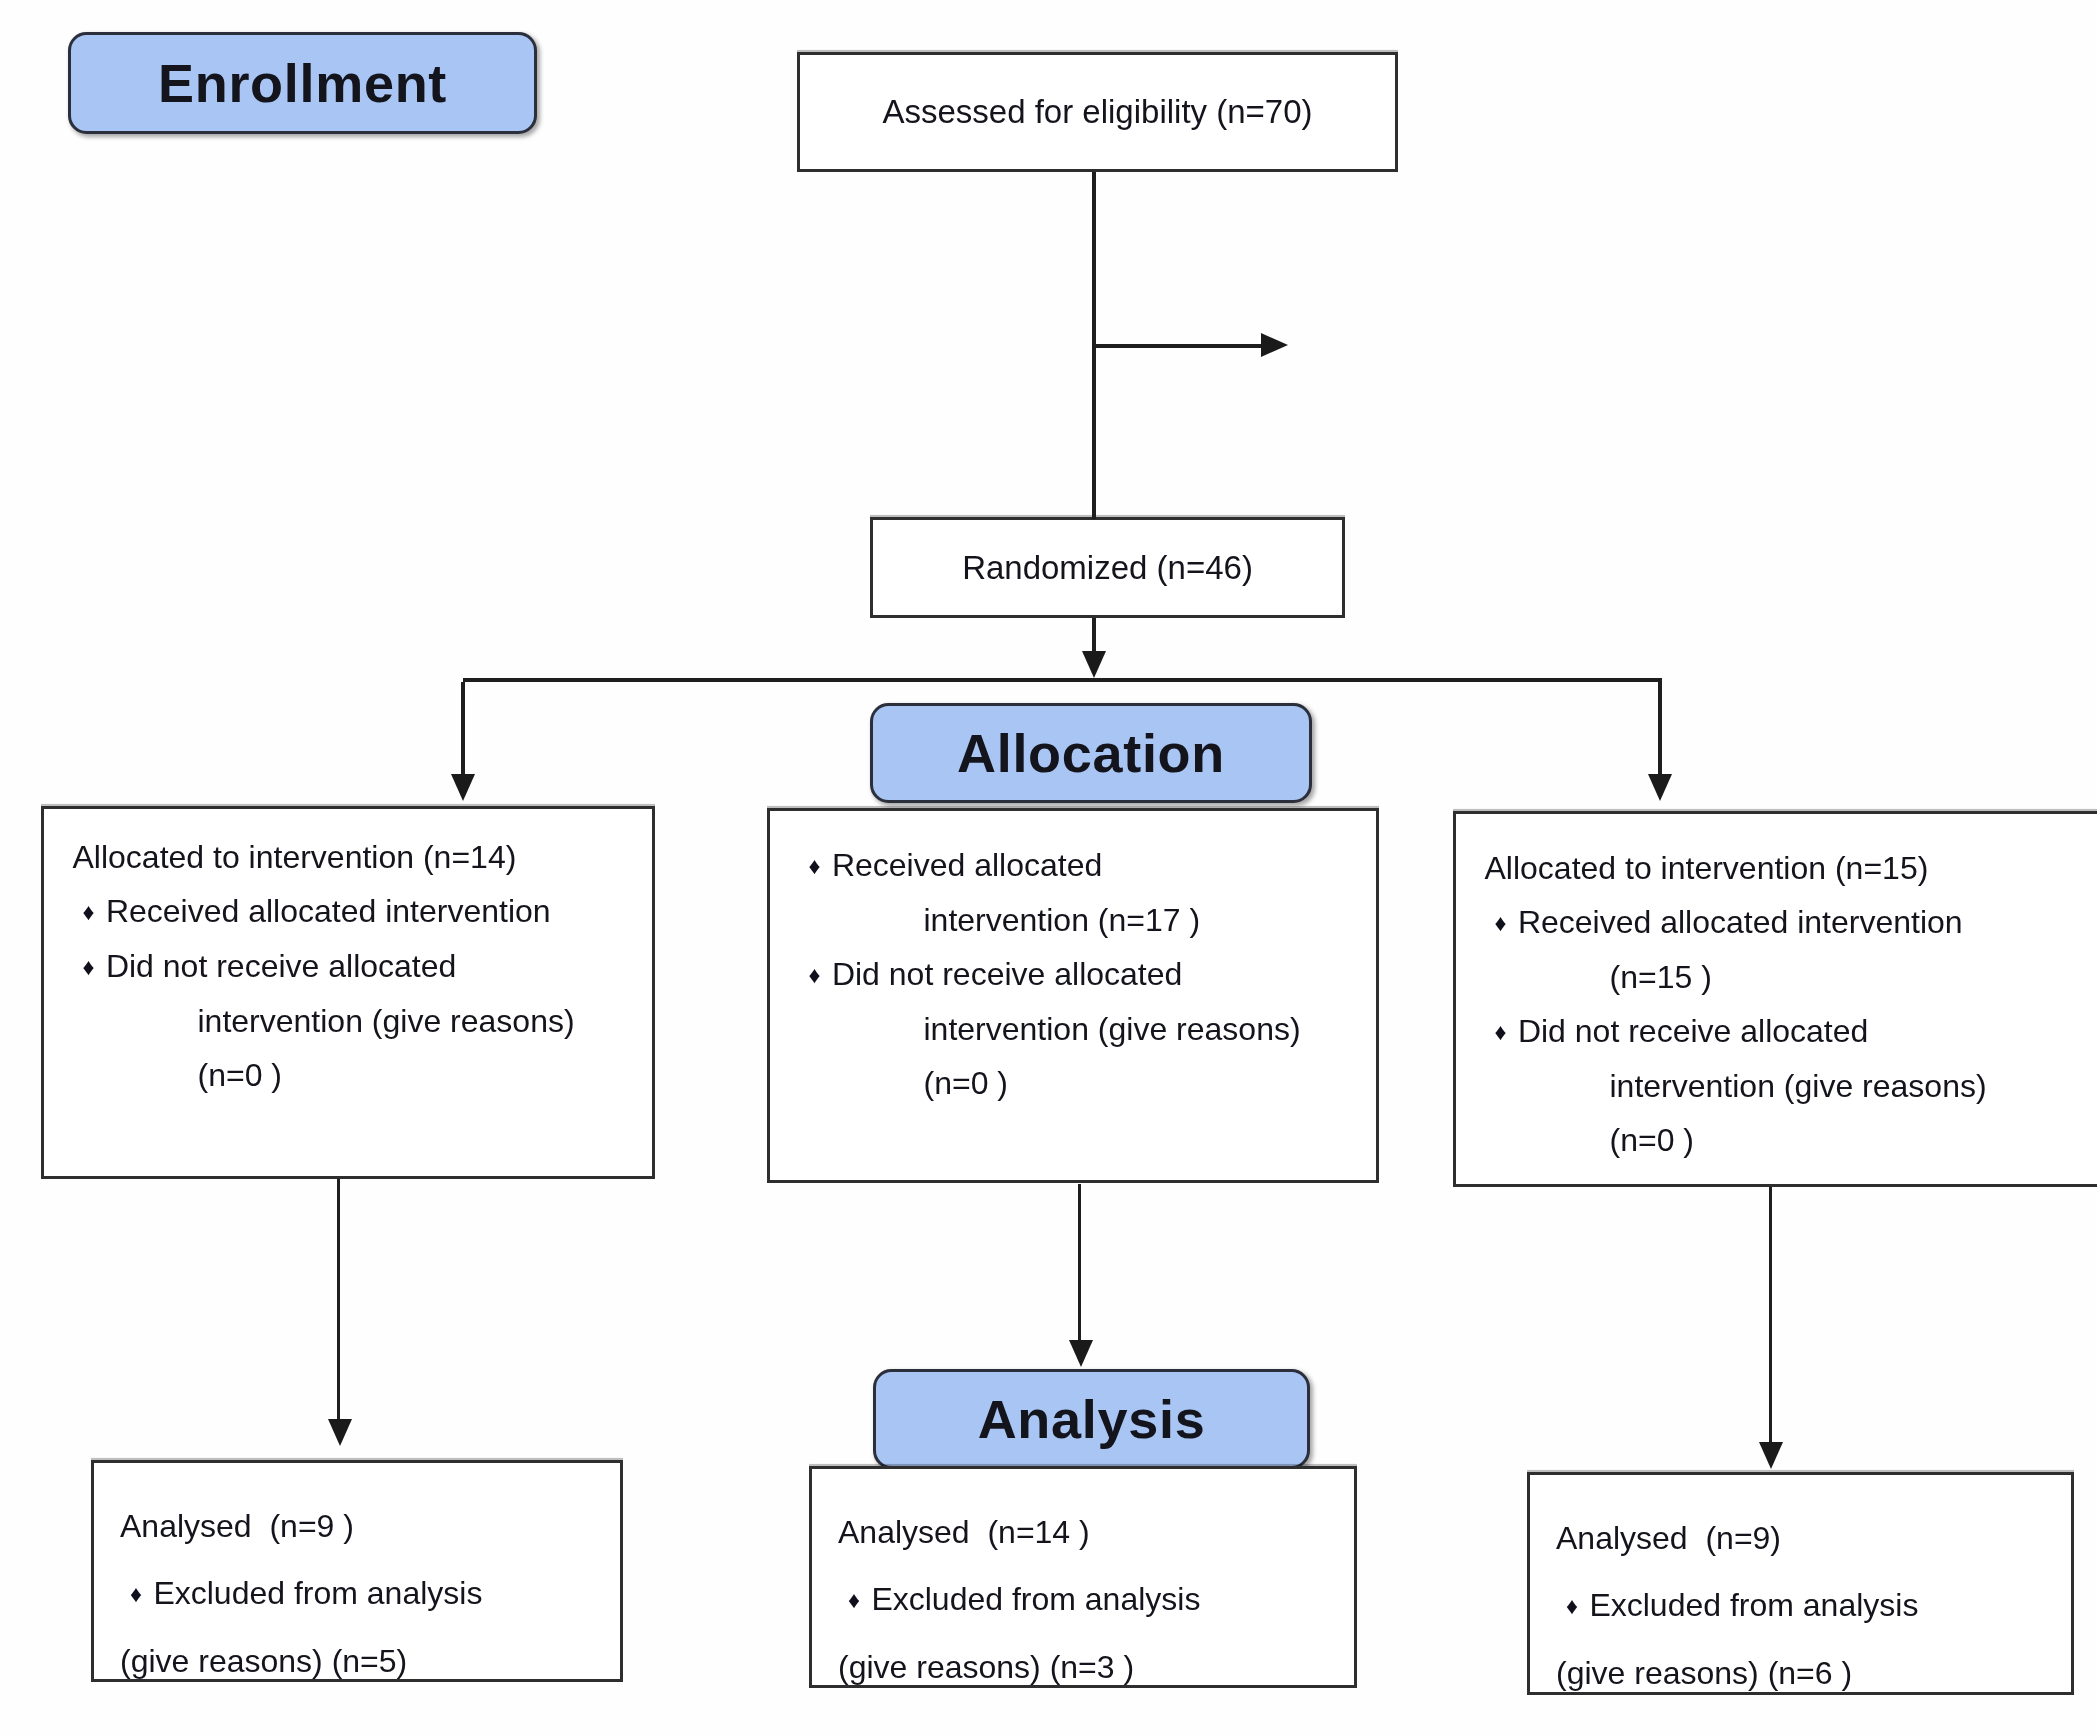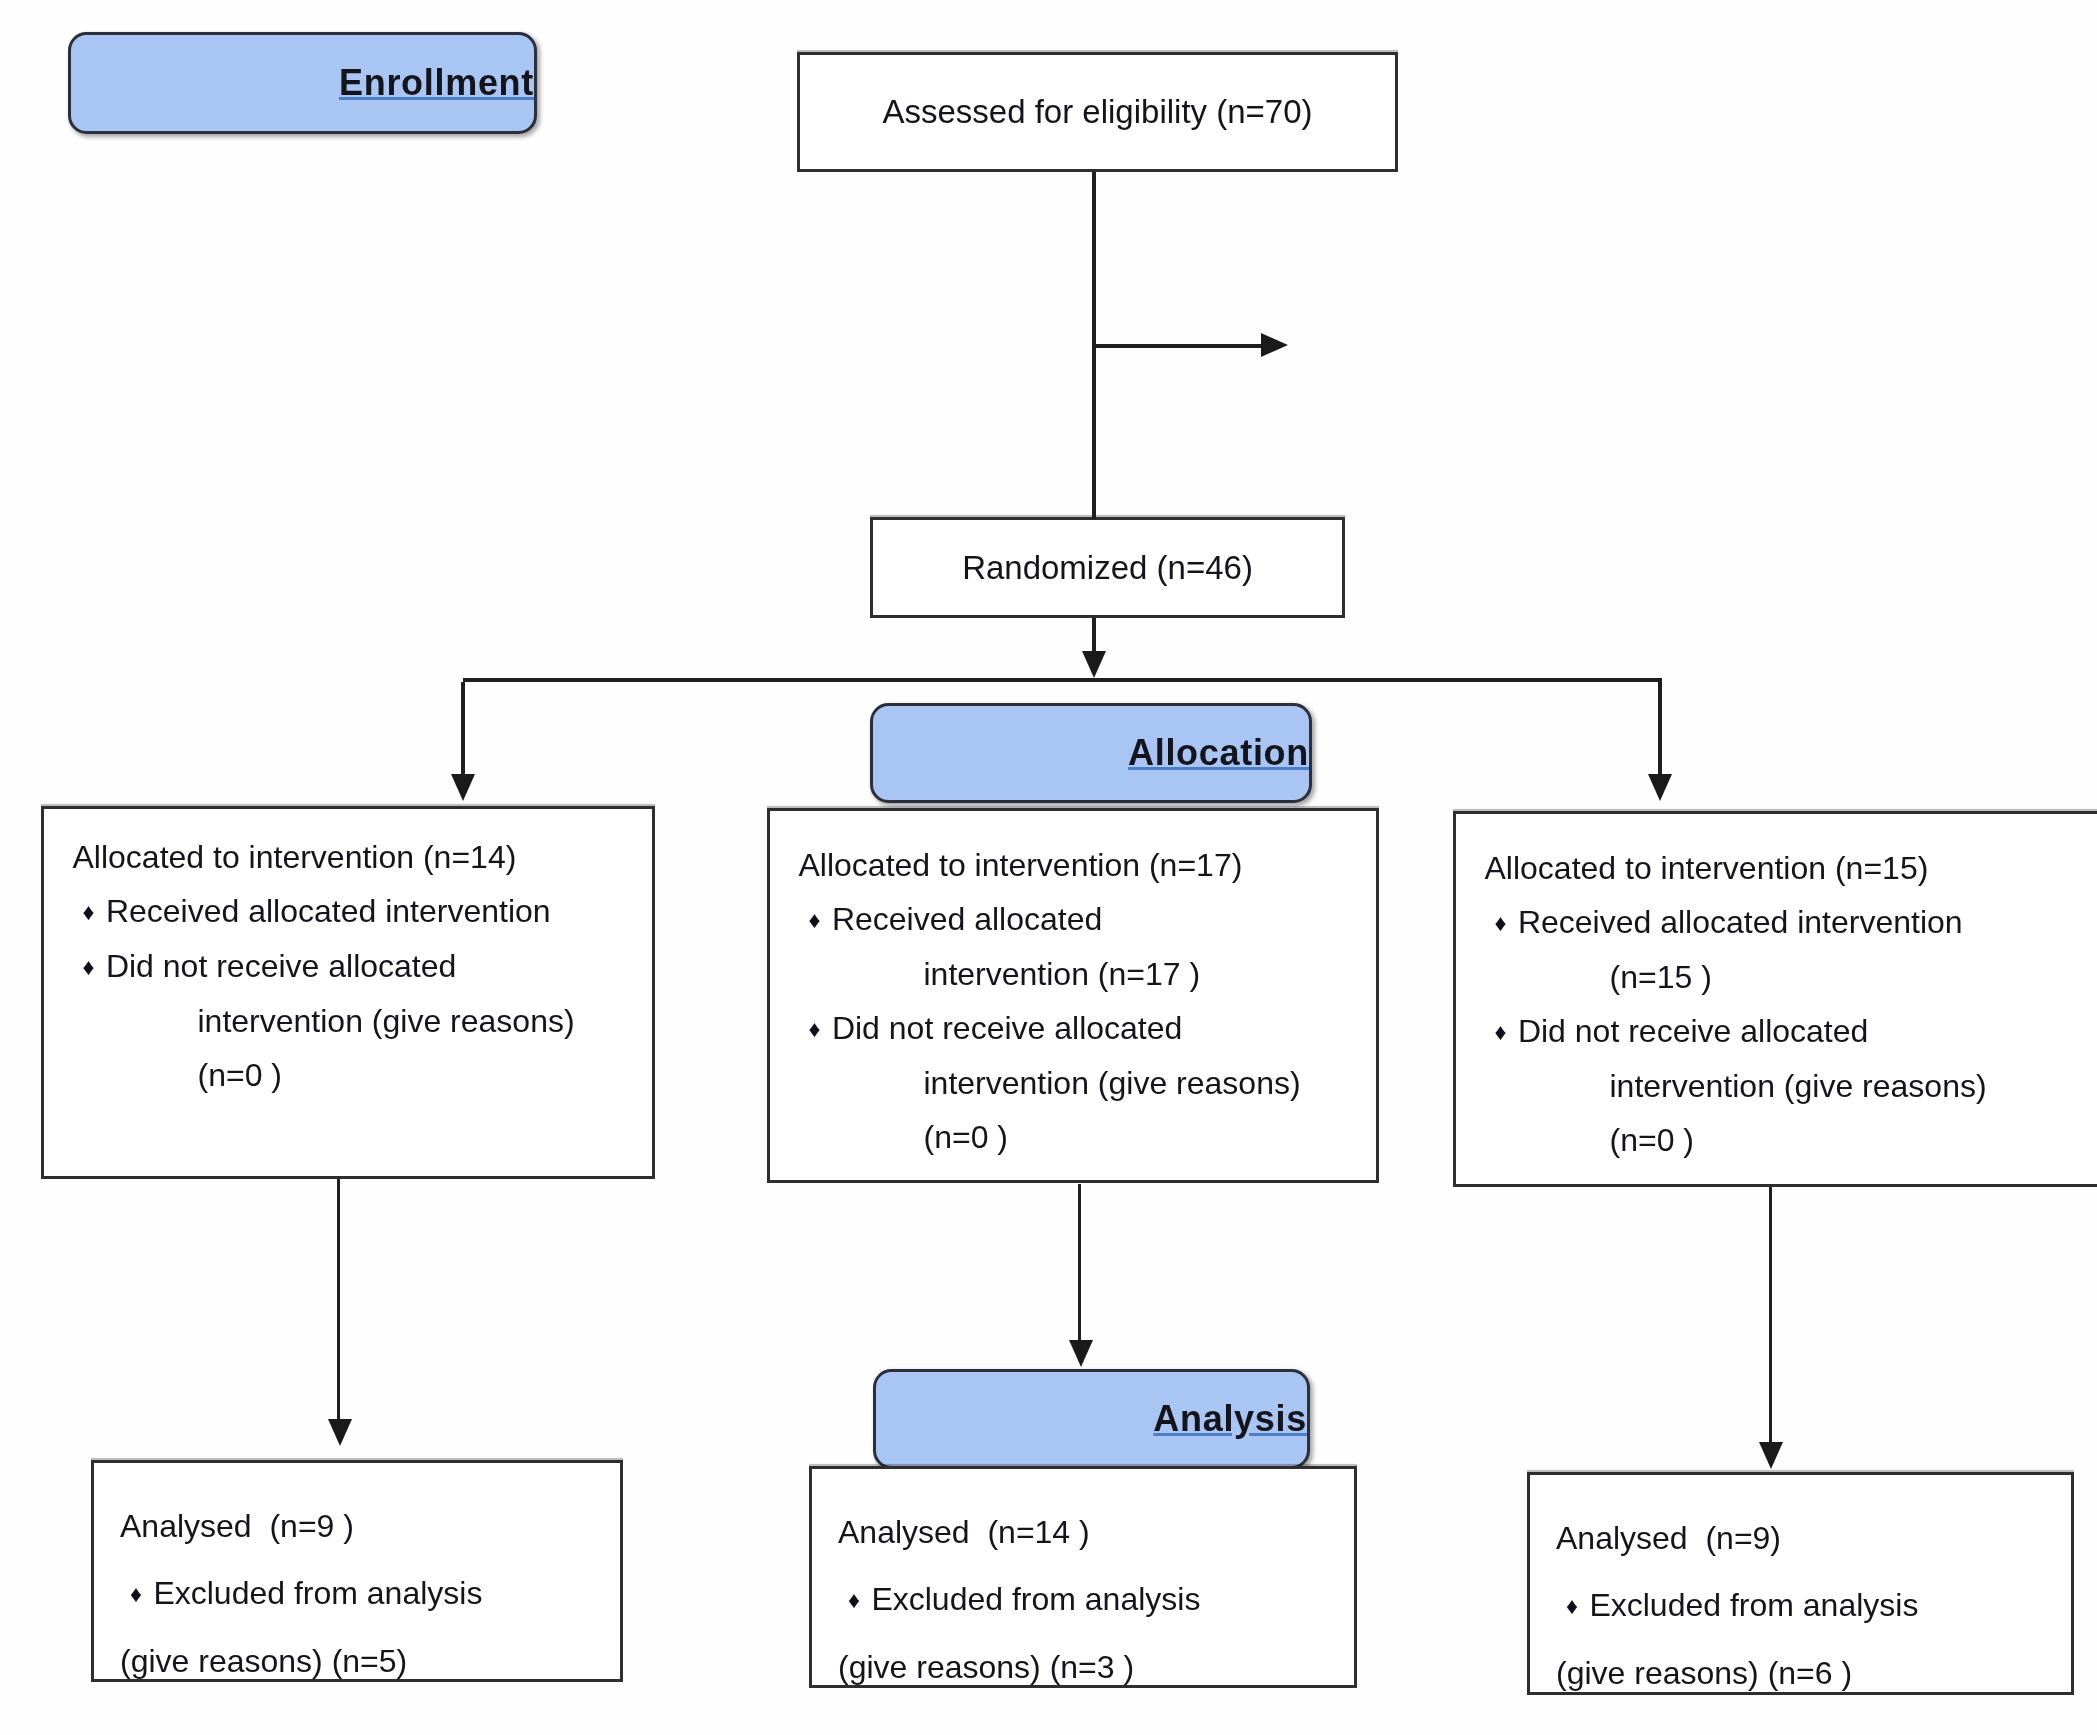--- a/index.html
+++ b/index.html
@@ -12,25 +12,24 @@
     overflow:hidden;
   }
 
   
   .stage-label {
     position:absolute;
     background:#a9c5f4;
     border:3.6px solid #2b2f3b;
     border-radius:18.5px;
     box-shadow:2.1px 2.8px 4.3px rgba(60,60,60,0.45);
-    display:flex; align-items:center; justify-content:flex-end;
-    font-size:36px; font-weight:bold;
+    display:flex; align-items:center; justify-content:center;
+    font-size:54px; font-weight:bold;
     color:#4d7fc6;
     letter-spacing:0.7px;
-    text-decoration:underline;
   }
   .stage-enrollment { left:68px;  top:32px;   width:463px; height:96px; }
   .stage-allocation { left:870px; top:703px;  width:436px; height:94px; }
   .stage-analysis   { left:873px; top:1369px; width:431px; height:94px; }
 
   
   .flow-box {
     position:absolute;
     background:#ffffff;
     border:3.6px solid #2e2e2e;
@@ -130,21 +129,20 @@
 
   <div class="flow-box box-alloc-left alloc">
     <span class="line">Allocated to intervention (n=14)</span>
     <span class="line"><span class="bullet-glyph">♦</span><span class="t">Received allocated intervention</span></span>
     <span class="line"><span class="bullet-glyph">♦</span><span class="t">Did not receive allocated</span></span>
     <span class="line indent"><span class="t">intervention (give reasons)</span></span>
     <span class="line indent"><span class="t">(n=0 )</span></span>
   </div>
 
   <div class="flow-box box-alloc-mid alloc">
-    <span class="line">Allocated to intervention (n=17)</span>
     <span class="line"><span class="bullet-glyph">♦</span><span class="t">Received allocated</span></span>
     <span class="line indent"><span class="t">intervention (n=17 )</span></span>
     <span class="line"><span class="bullet-glyph">♦</span><span class="t">Did not receive allocated</span></span>
     <span class="line indent"><span class="t">intervention (give reasons)</span></span>
     <span class="line indent"><span class="t">(n=0 )</span></span>
   </div>
 
   <div class="flow-box box-alloc-right alloc">
     <span class="line">Allocated to intervention (n=15)</span>
     <span class="line"><span class="bullet-glyph">♦</span><span class="t">Received allocated intervention</span></span>

